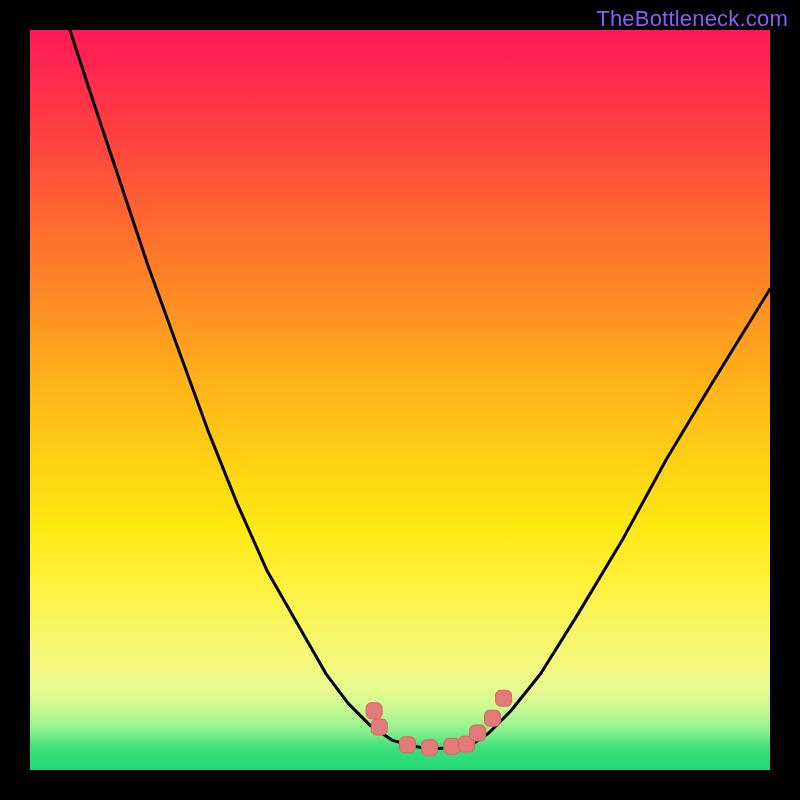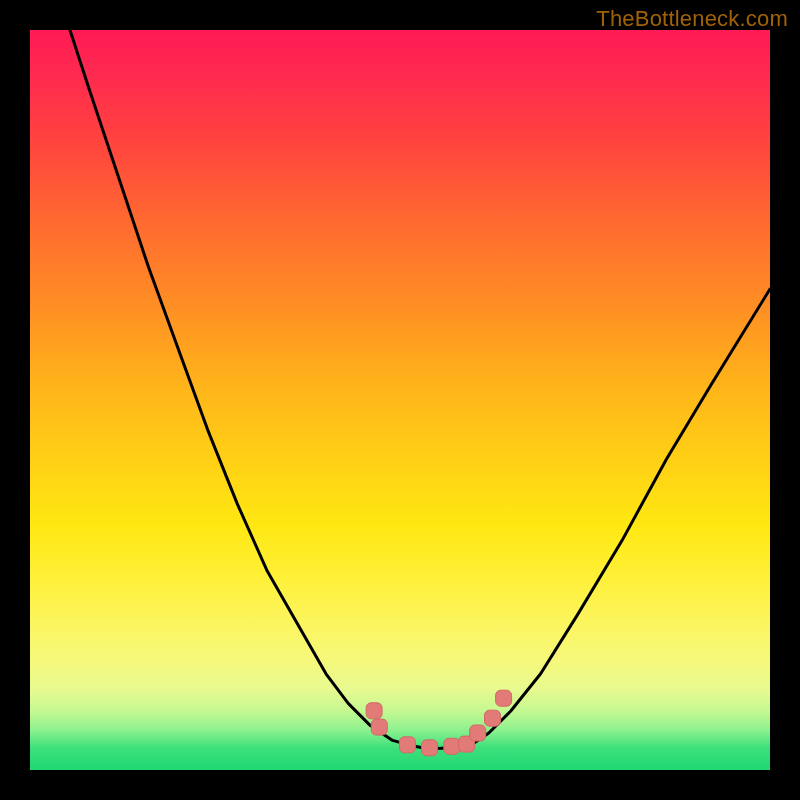--- a/index.html
+++ b/index.html
@@ -57,21 +57,21 @@
     position: absolute;
     left: 0;
     top: 0;
     width: 740px;
     height: 740px;
   }
   .watermark {
     position: absolute;
     top: 6px;
     right: 12px;
-    color: #a16207;
+    color: #8b5cf6;
     font-size: 22px;
     font-weight: 500;
     letter-spacing: 0.2px;
     user-select: none;
   }
 </style>
 </head>
 <body>
 
 <div class="frame">

